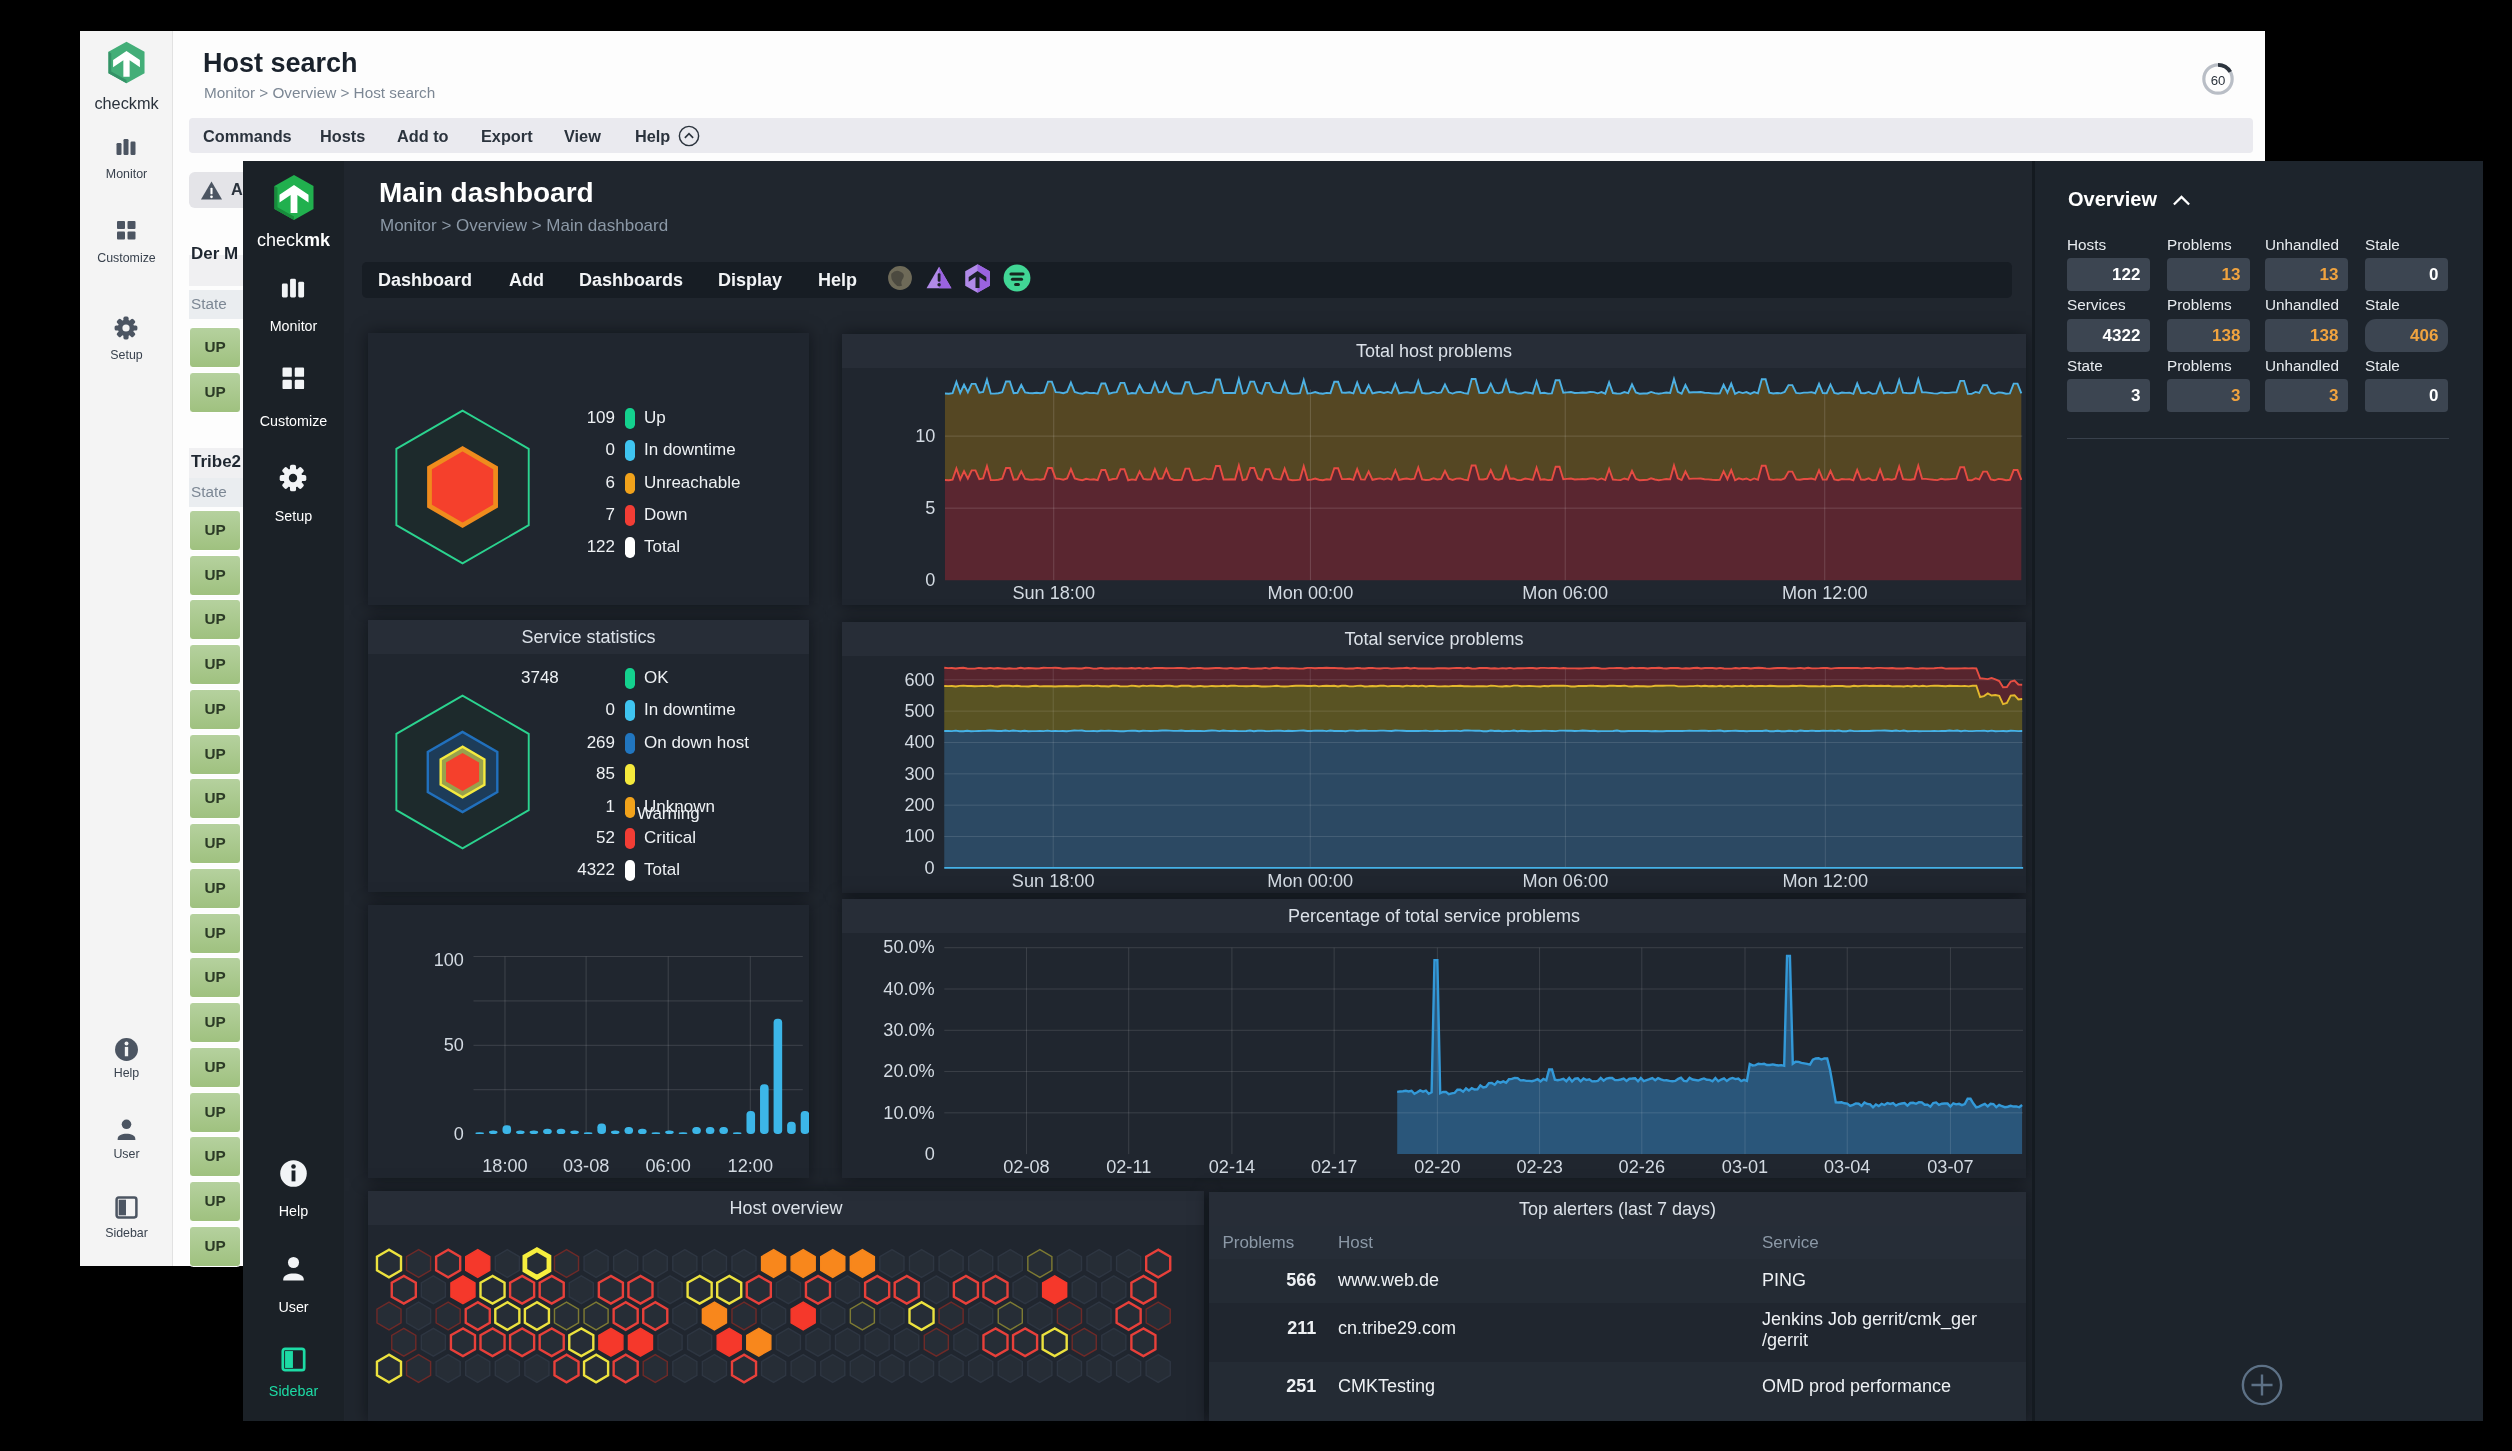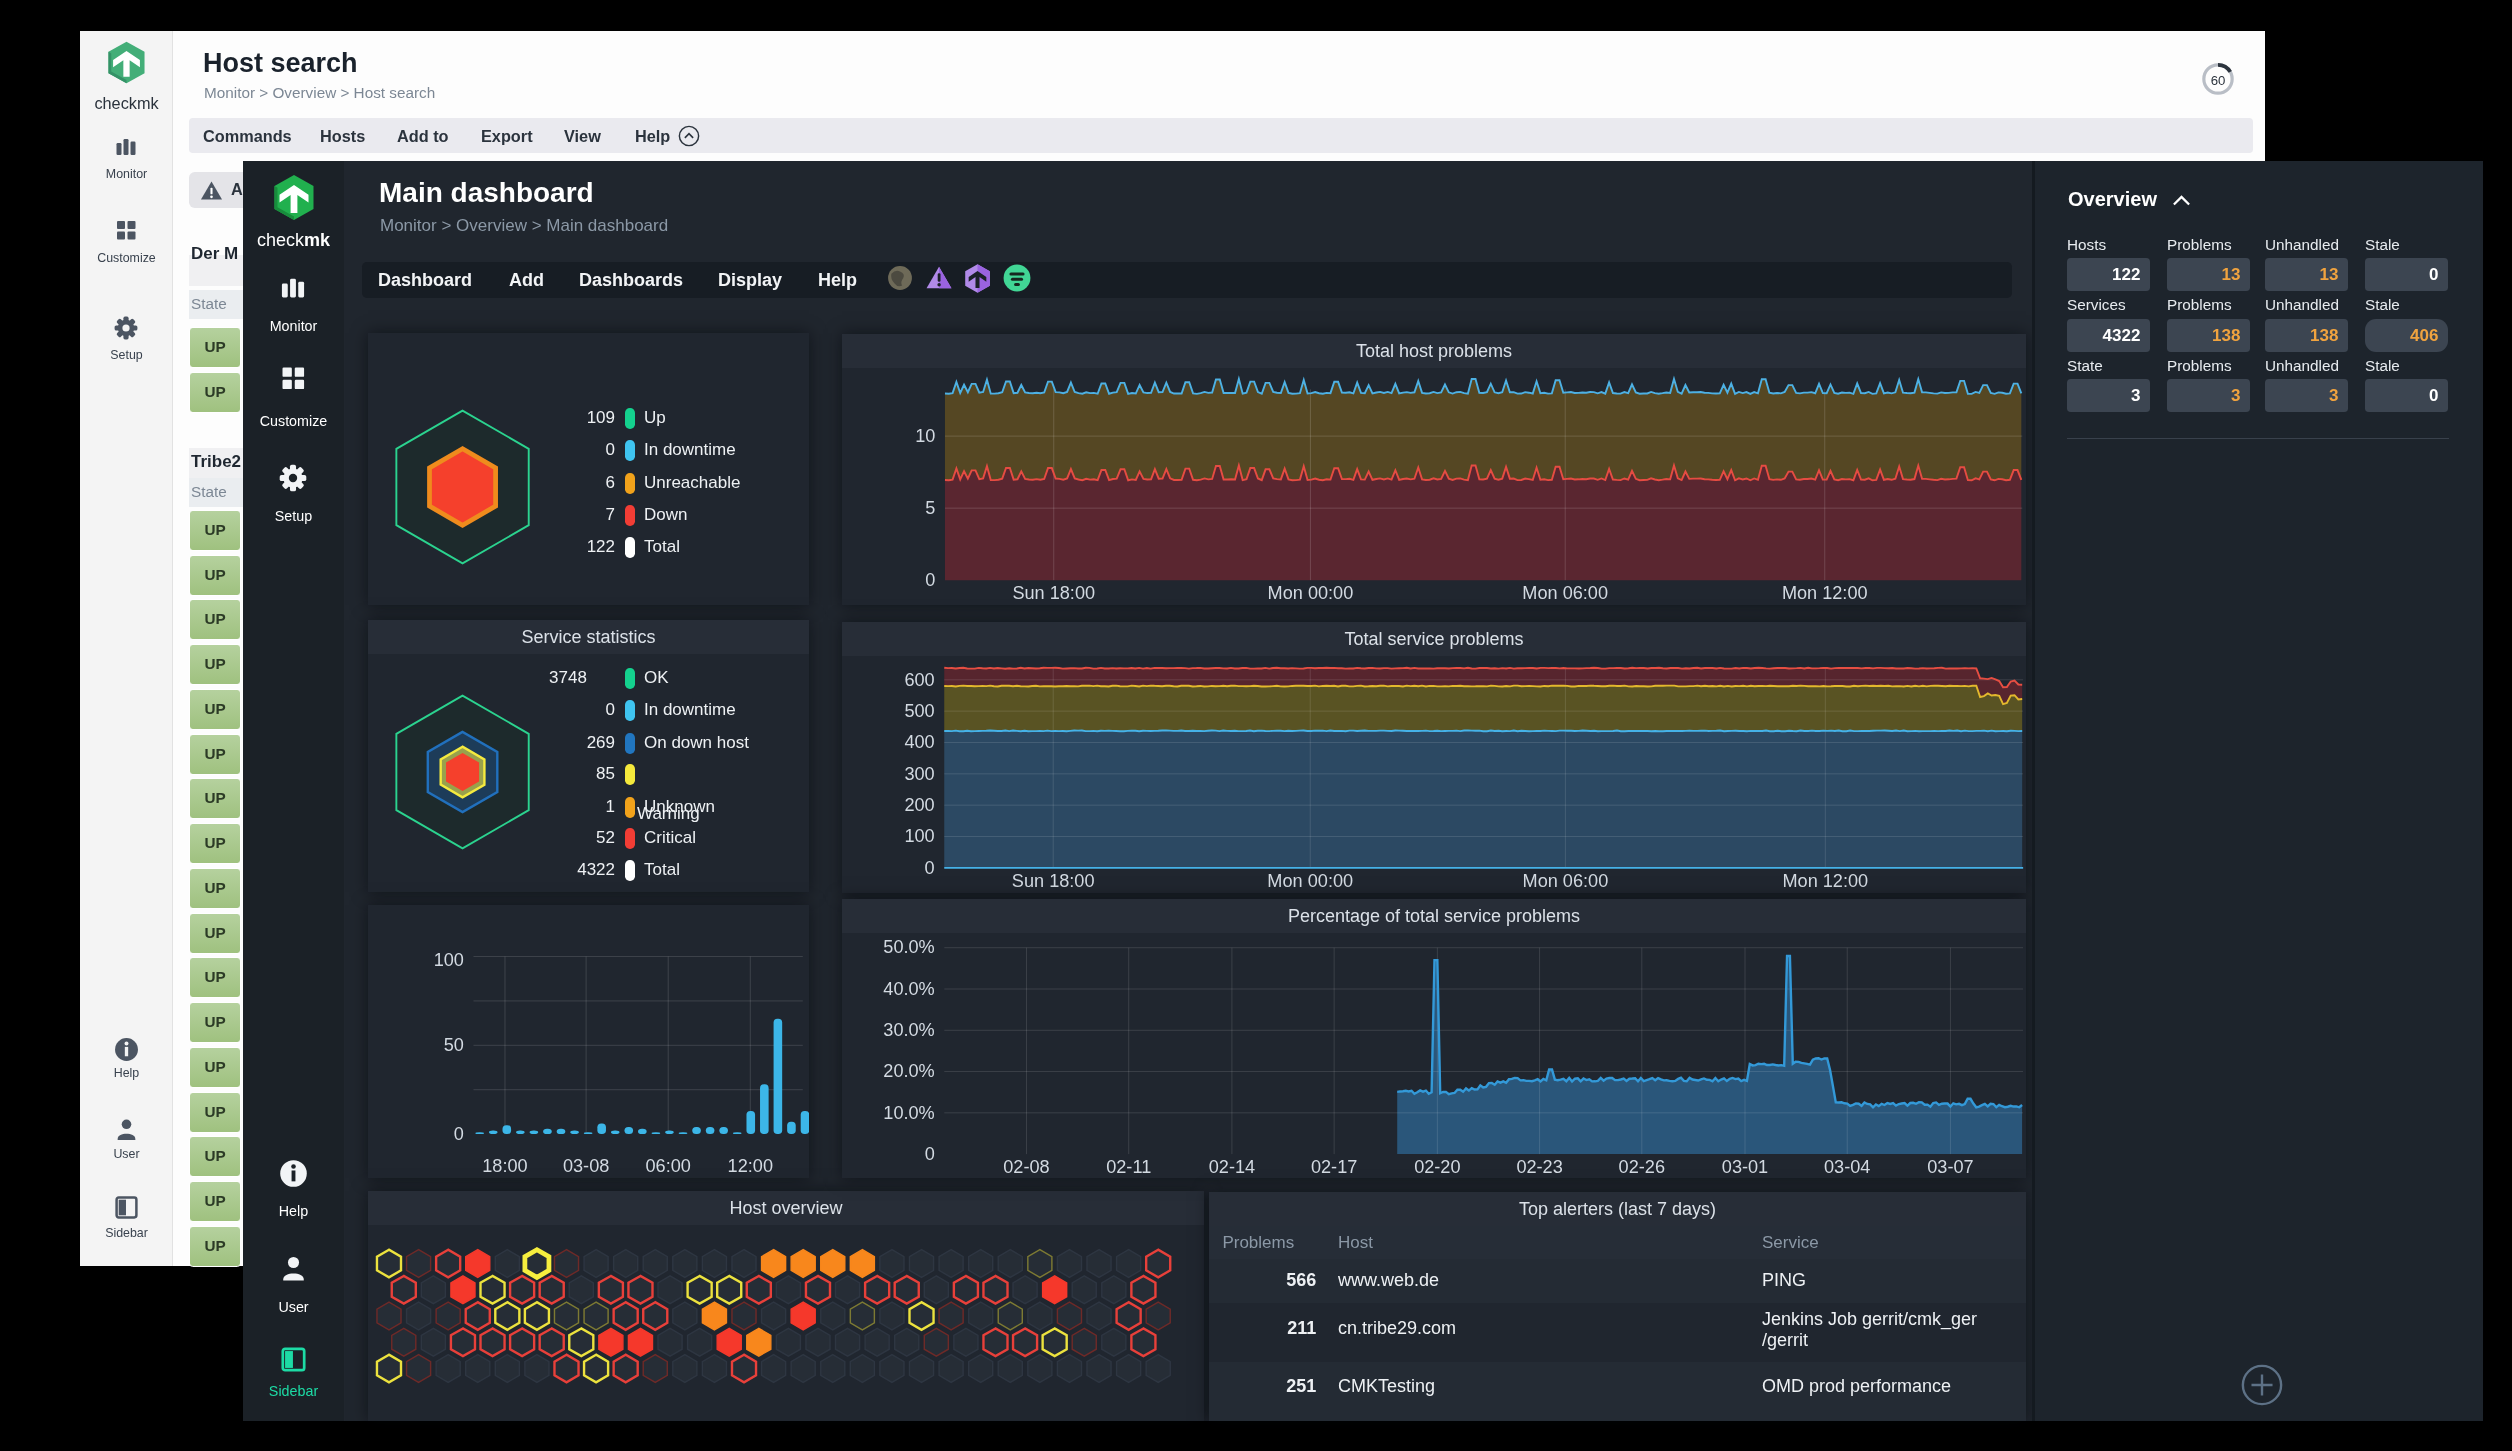--- a/index.html
+++ b/index.html
@@ -212,21 +212,21 @@
       <div class="abs" style="left:276px;top:204px;font-size:17px;color:#eef1f4;">Total</div>
     </div>
     <div class="abs" style="left:125px;top:459px;width:441px;height:272px;background:#20262f;box-shadow:0 0 15.3px rgba(3,6,9,0.55);">
       <div class="abs" style="left:0;top:0;width:441px;height:34px;background:#272d37;text-align:center;font-size:18px;color:#dbe1e8;line-height:34px;">Service statistics</div>
       <svg width="191" height="172" style="position:absolute;left:0;top:66" viewBox="0 0 200 180">
         <polygon points="99.0,10.0 29.7,50.0 29.7,130.0 99.0,170.0 168.3,130.0 168.3,50.0" fill="#1d2a2c" stroke="#2bd38f" stroke-width="2"></polygon>
         <polygon points="99.0,48.0 62.6,69.0 62.6,111.0 99.0,132.0 135.4,111.0 135.4,69.0" fill="#1d3c59" stroke="#2170bd" stroke-width="2.5"></polygon>
         <polygon points="99.0,63.5 76.1,76.8 76.1,103.2 99.0,116.5 121.9,103.3 121.9,76.8" fill="#99a14c" stroke="#f4ea3f" stroke-width="2.5"></polygon>
         <polygon points="99.0,70.0 81.7,80.0 81.7,100.0 99.0,110.0 116.3,100.0 116.3,80.0" fill="#f5402c"></polygon>
       </svg>
-      <div class="abs" style="left:153px;top:48px;width:94px;text-align:center;font-size:17px;color:#eef1f4;">3748</div>
+      <div class="abs" style="left:153px;top:48px;width:94px;text-align:left;font-size:17px;color:#eef1f4;">3748</div>
       <div class="abs" style="left:257px;top:48px;width:9.6px;height:21px;background:#14d18e;border-radius:4.8px;"></div>
       <div class="abs" style="left:276px;top:48px;font-size:17px;color:#eef1f4;">OK</div>
       <div class="abs" style="left:153px;top:80px;width:94px;text-align:right;font-size:17px;color:#eef1f4;">0</div>
       <div class="abs" style="left:257px;top:80px;width:9.6px;height:21px;background:#3fc4f0;border-radius:4.8px;"></div>
       <div class="abs" style="left:276px;top:80px;font-size:17px;color:#eef1f4;">In downtime</div>
       <div class="abs" style="left:153px;top:113px;width:94px;text-align:right;font-size:17px;color:#eef1f4;">269</div>
       <div class="abs" style="left:257px;top:113px;width:9.6px;height:21px;background:#2176c0;border-radius:4.8px;"></div>
       <div class="abs" style="left:276px;top:113px;font-size:17px;color:#eef1f4;">On down host</div>
       <div class="abs" style="left:153px;top:144px;width:94px;text-align:right;font-size:17px;color:#eef1f4;">85</div>
       <div class="abs" style="left:257px;top:144px;width:9.6px;height:21px;background:#f5e93c;border-radius:4.8px;"></div>

